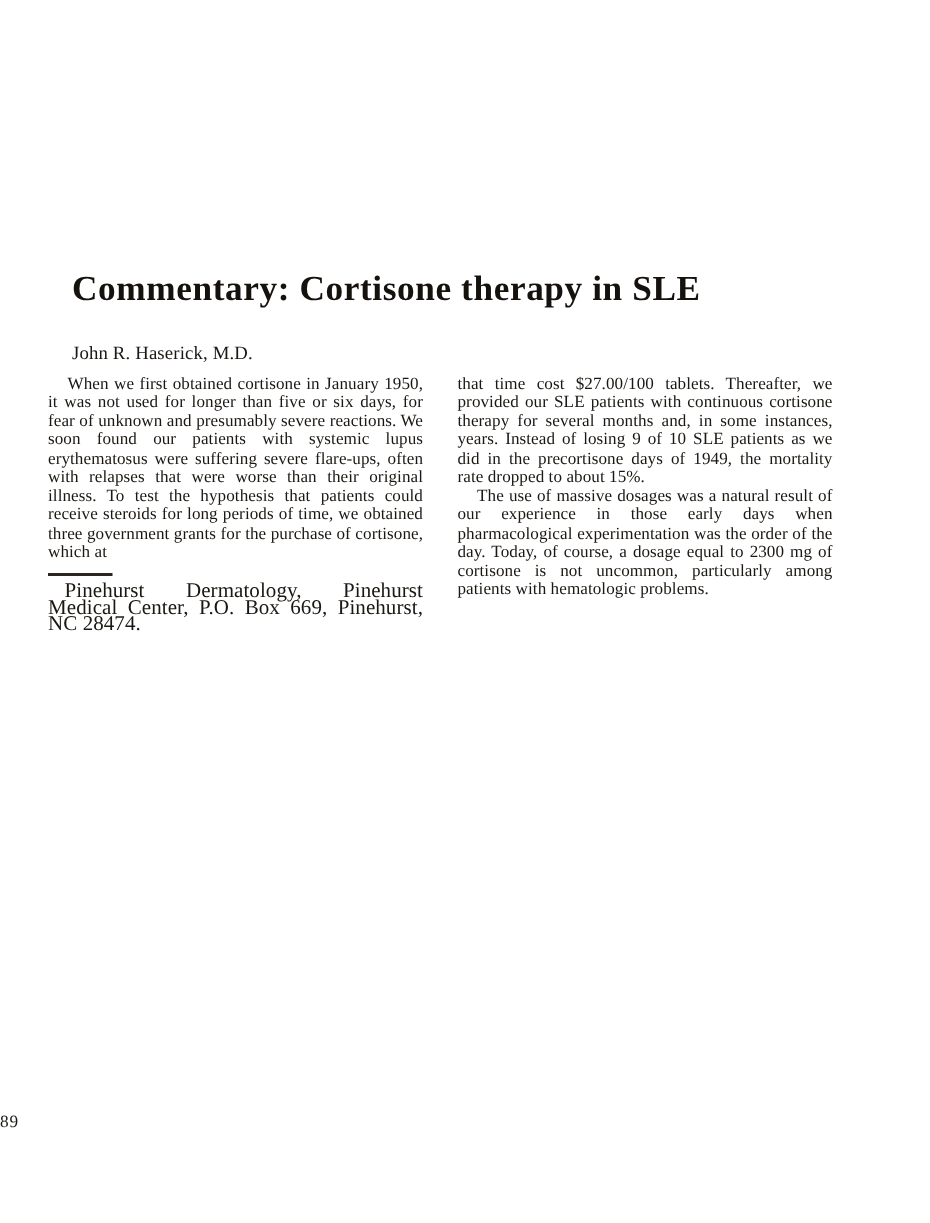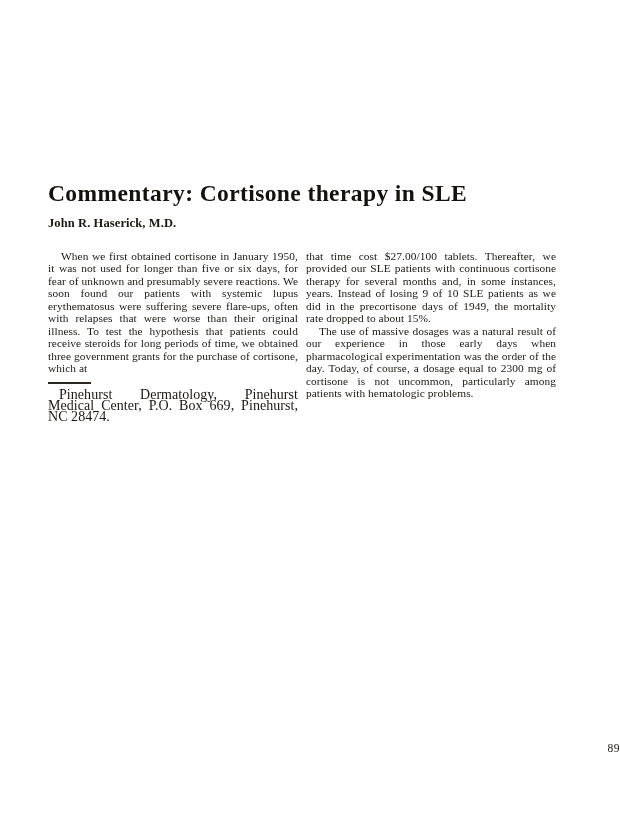--- a/index.html
+++ b/index.html
@@ -23,32 +23,31 @@
     margin: 0;
     font-size: 23.5px;
     font-weight: bold;
     letter-spacing: 0.4px;
     color: #15110d;
     white-space: nowrap;
   }
   .author {
     position: absolute;
     left: 48px;
-    top: 216px;
+    top: 228px;
     font-size: 12.5px;
     letter-spacing: 0.1px;
-    font-weight: bold;
   }
   .columns {
     position: absolute;
-    left: 48px;
+    left: 32px;
     top: 250px;
     width: 518px;
     display: flex;
-    gap: 8px;
+    gap: 23px;
   }
   .col {
     width: 250px;
     flex: 0 0 250px;
   }
   .para {
     margin: 0;
     font-size: 11.4px;
     line-height: 12.45px;
     text-align: justify;
@@ -69,21 +68,21 @@
     line-height: 11px;
     text-align: justify;
     text-indent: 11px;
     letter-spacing: 0.05px;
   }
   .page-number {
     position: absolute;
     left: 0;
     top: 742px;
     width: 620px;
-    text-align: right;
+    text-align: left;
     font-size: 11.5px;
     letter-spacing: 0.5px;
   }
 </style>
 </head>
 <body>
 
 <div class="page">
 
   <h1 class="title">Commentary: Cortisone therapy in SLE</h1>

